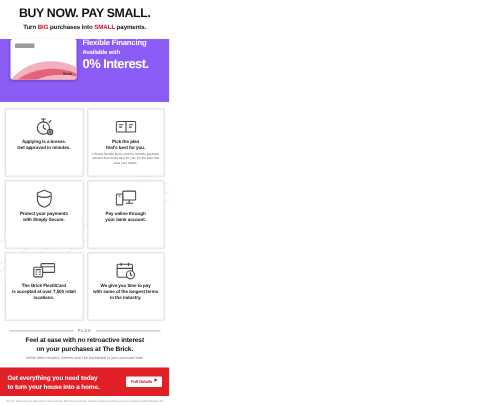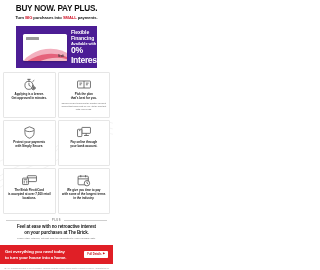--- a/index.html
+++ b/index.html
@@ -19,22 +19,22 @@
     line-height:9px;color:#111;
   }
   .subheadline{
     margin-top:2px;font-size:4.1px;font-weight:bold;color:#cf1126;
     line-height:5px;letter-spacing:-0.05px;
   }
   .subheadline .blk{color:#111;}
 
   
   .hero{
-    position:relative;margin:3px 16px 0;height:42px;background:#4c1d95;
-    display:flex;align-items:center;
+    position:relative;margin:3px 0 0;height:42px;background:#8b5cf6;
+    display:flex;
   }
   .hero-card{
     width:44px;height:27px;margin-left:7px;flex:0 0 auto;
     background:#fff;border-radius:1.5px;position:relative;overflow:hidden;
     box-shadow:0 1px 2px rgba(0,0,0,.25);
   }
   .card-logo{
     position:absolute;left:3px;top:3px;width:13px;height:3px;
     background:#9b9b9b;border-radius:.5px;
   }
@@ -115,21 +115,21 @@
     padding:3px 4px 4px;font-size:1.85px;line-height:2.5px;color:#9a9a9a;
     text-align:justify;letter-spacing:-.01px;
   }
 </style>
 </head>
 <body>
 
 <div class="page">
 
   <div class="header">
-    <div class="headline">BUY NOW. PAY PLUS.</div>
+    <div class="headline">BUY NOW. PAY SMALL.</div>
     <div class="subheadline"><span class="blk">Turn </span><span>BIG</span><span class="blk"> purchases into </span><span>SMALL</span><span class="blk"> payments.</span></div>
   </div>
 
   <div class="hero">
     <div class="hero-card">
       <div class="card-logo"></div>
       <div class="card-wave1"></div>
       <div class="card-wave2"></div>
       <div class="card-wave3"></div>
       <div class="card-brand">flexiti</div>

